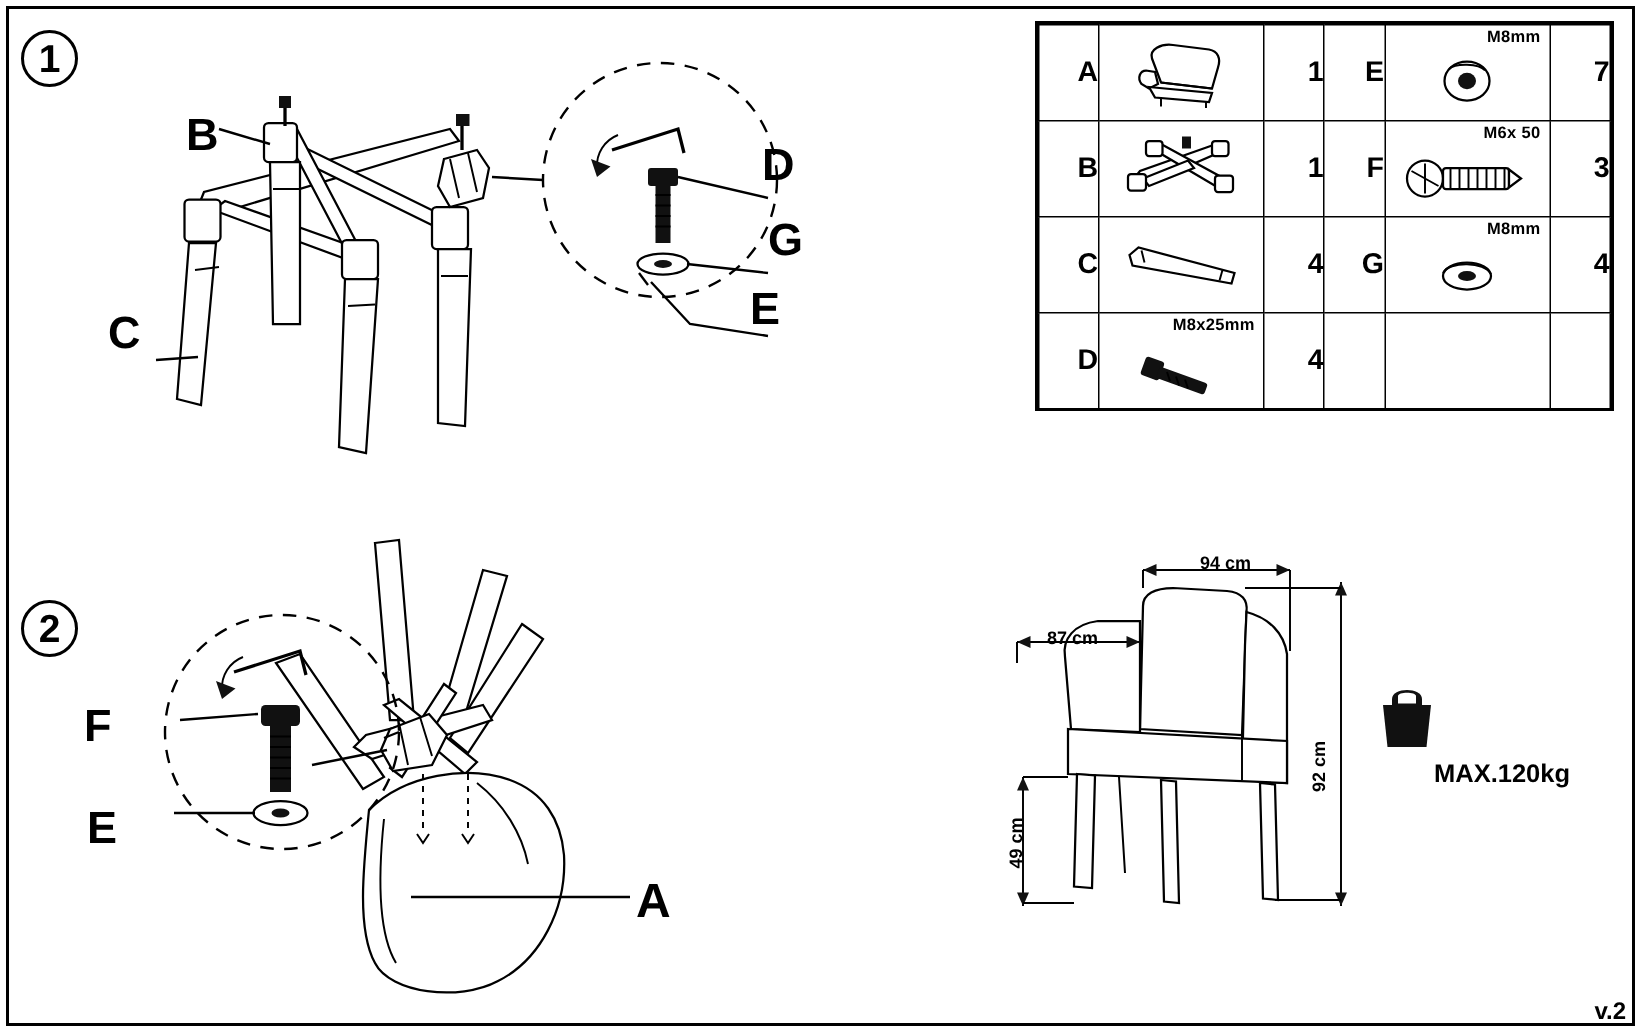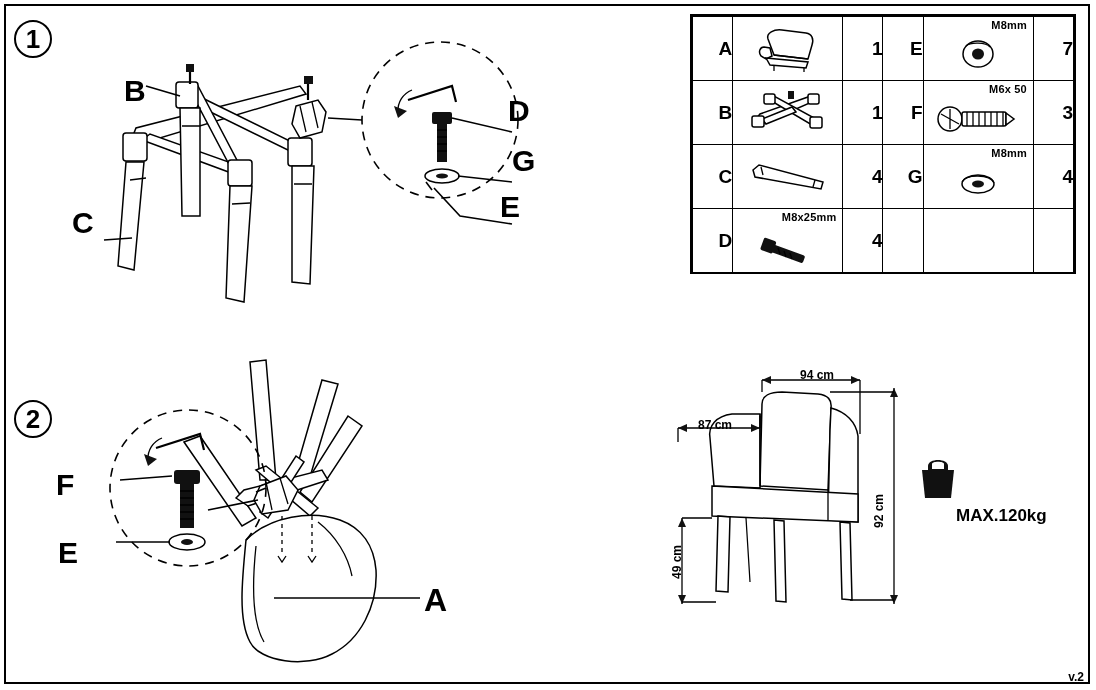--- a/index.html
+++ b/index.html
@@ -66,21 +66,21 @@
   .dim-text {
     position:absolute; font-size:12px; font-weight:bold;
   }
   .vert { transform:rotate(-90deg); transform-origin:center; }
 
   .maxload {
     position:absolute; font-size:17px; font-weight:bold; white-space:nowrap;
   }
   .version {
     position:absolute; right:12px; bottom:6px;
-    font-size:12px; font-weight:bold;
+    font-size:16px; font-weight:bold;
   }
 </style>
 </head>
 <body>
 
 <div id="page">
 
   <div class="frame"></div>
 
   <div class="step-num" style="left:14px; top:20px;">1</div>

